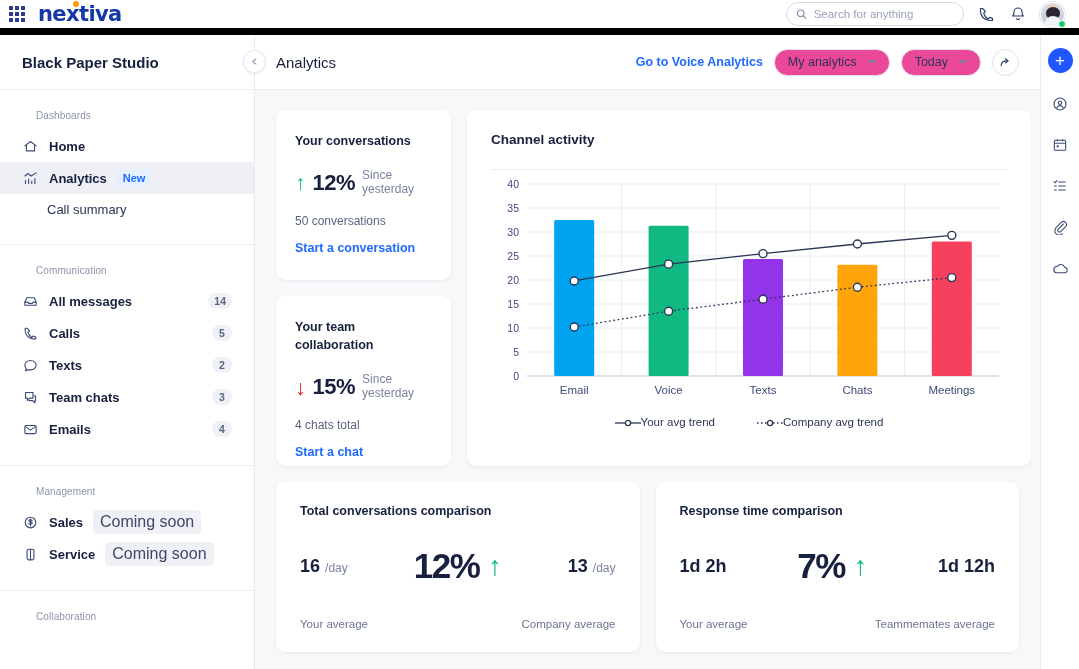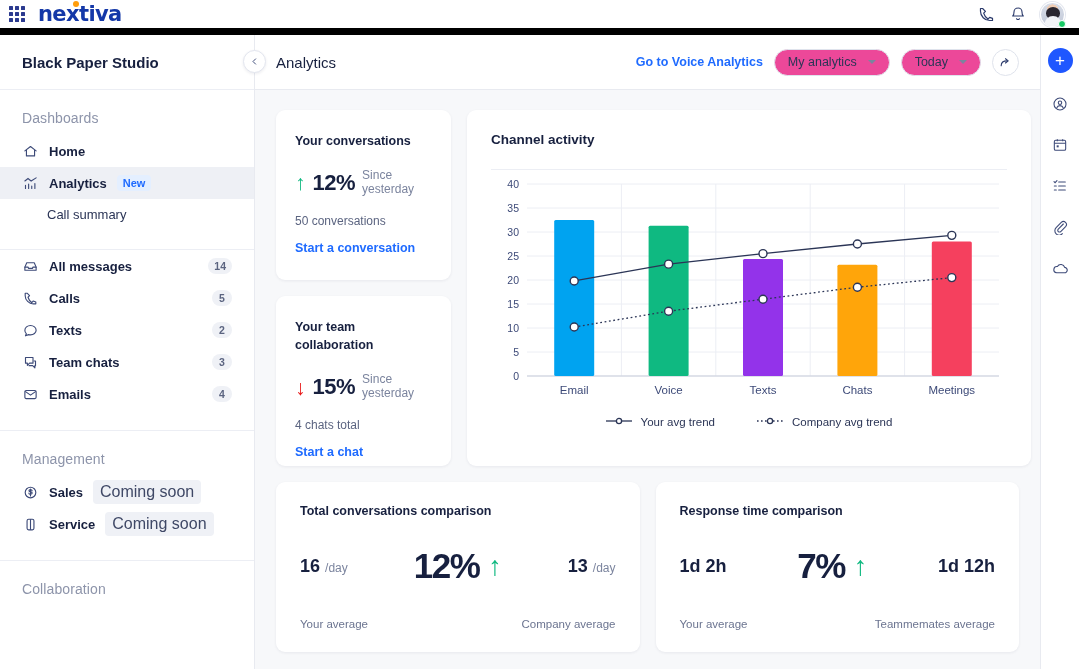--- a/index.html
+++ b/index.html
@@ -61,21 +61,21 @@
     height: 55px; display:flex; align-items:center; padding: 0 22px;
     font-size: 15px; font-weight: 700; color:#17203f; border-bottom: 1px solid #eceef4;
     cursor: pointer;
   }
   .collapse-btn {
     position: absolute; left: 243px; top: 50px; width: 23px; height: 23px; z-index: 6;
     border-radius: 50%; background: #fff; border: 1px solid #e3e6ef;
     display:flex; align-items:center; justify-content:center; cursor: pointer;
     box-shadow: 0 1px 3px rgba(20,30,70,.08);
   }
-  .sec-label { font-size: 14px; color:#8d94aa; padding: 0 22px; margin-top: 20px; margin-bottom: 9px; letter-spacing:.1px; }
+  .sec-label { font-size: 10px; color:#8d94aa; padding: 0 36px; margin-top: 20px; margin-bottom: 9px; letter-spacing:.1px; }
   .nav-item {
     height: 32px; display:flex; align-items:center; padding: 0 22px; gap: 10px;
     font-size: 13px; font-weight: 700; color:#17203f; cursor: pointer;
   }
   .nav-item.active { background: #eef0f5; }
   .nav-item .ico { width: 17px; height: 17px; display:flex; align-items:center; justify-content:center; flex: 0 0 17px; }
   .nav-sub { height: 30px; display:flex; align-items:center; padding-left: 47px;
     font-size: 13px; color:#2b3556; cursor:pointer; }
   .count { margin-left:auto; font-size: 10.5px; color:#5b6480; background:#eff1f6;
     border-radius: 8px; padding: 2px 6px; min-width: 20px; text-align:center; }
@@ -117,21 +117,21 @@
   .stat-sub { font-size: 12px; color:#5b6480; margin-top: 17px; }
   .stat-link { font-size: 12.5px; color:#1f6bff; font-weight:700; margin-top: 13px; cursor:pointer; }
 
   
   .chart-card { flex: 1; padding: 22px 24px 16px 24px; position: relative; }
   .chart-title { font-size: 13.5px; font-weight:700; color:#17203f; }
   .chart-rule { height:1px; background:#eceef4; margin-top: 22px; }
   .plot { position: relative; height: 232px; margin-top: 8px; }
   .plot svg { display:block; }
   .legend { display:flex; justify-content:center; gap: 42px; margin-top: 6px; }
-  .legend-item { display:flex; align-items:flex-start; gap: 9px; font-size: 11.5px; color:#2b3556; }
+  .legend-item { display:flex; align-items:flex-end; font-size: 11.5px; color:#2b3556; }
 
   
   .cmp-card { flex:1; padding: 22px 24px; height: 170px; display:flex; flex-direction:column; }
   .cmp-title { font-size: 12.5px; font-weight:700; color:#17203f; }
   .cmp-mid { display:flex; align-items:center; justify-content:space-between; margin-top: 28px; }
   .cmp-side { font-size: 18px; font-weight:700; color:#17203f; white-space: nowrap; }
   .cmp-side .unit { font-size: 12px; font-weight:400; color:#7b849e; }
   .cmp-center { display:flex; align-items:center; gap: 9px; }
   .cmp-pct { font-size: 35px; font-weight:700; color:#17203f; letter-spacing:-1.5px; }
   .cmp-arrow { color:#10b981; font-size: 27px; line-height:1; font-weight:700; }
@@ -161,20 +161,27 @@
         <i></i>
         <i></i>
         <i></i>
         <i></i>
     </div>
     <div class="logo">
       <span>nextiva</span>
       <span class="dot"></span>
     </div>
     <div class="topbar-right">
+      <div class="search-box">
+        <svg width="12" height="12" viewBox="0 0 16 16">
+          <circle cx="7" cy="7" r="5" fill="none" stroke="#7b849e" stroke-width="1.6"></circle>
+          <line x1="10.8" y1="10.8" x2="14.5" y2="14.5" stroke="#7b849e" stroke-width="1.6" stroke-linecap="round"></line>
+        </svg>
+        <input placeholder="Search for anything" style="">
+      </div>
       <div class="icon-btn">
         <svg width="17" height="17" viewBox="0 0 24 24" fill="none" stroke="#2b3a6b" stroke-width="1.7" stroke-linecap="round" stroke-linejoin="round">
           <path d="M6.5 3.5h-3v4c0 7 6 13 13 13h4v-3l-4-1.5-2.5 2.5A16 16 0 0 1 8 10l2.5-2.5z"></path>
         </svg>
       </div>
       <div class="icon-btn">
         <svg width="16" height="16" viewBox="0 0 24 24" fill="none" stroke="#2b3a6b" stroke-width="1.7" stroke-linecap="round" stroke-linejoin="round">
           <path d="M6 9a6 6 0 0 1 12 0c0 5 2 6 2 6H4s2-1 2-6z"></path>
           <path d="M10 19a2.2 2.2 0 0 0 4 0"></path>
         </svg>
@@ -209,20 +216,21 @@
         </svg>
       </span>
       <span>Analytics</span>
       <span class="badge-new">New</span>
     </div>
 
     <div class="nav-sub">Call summary</div>
 
     <div class="divider"></div>
 
+    <div class="sec-label">Communication</div>
 
     <div class="nav-item">
       <span class="ico">
         <svg width="15" height="15" viewBox="0 0 24 24" fill="none" stroke="#3d4a78" stroke-width="1.8" stroke-linecap="round" stroke-linejoin="round">
           <path d="M3 13l3-7h12l3 7v5H3z"></path>
             <path d="M3 13h5l1 2h6l1-2h5"></path>
         </svg>
       </span>
       <span>All messages</span>
       <span class="count">14</span>

